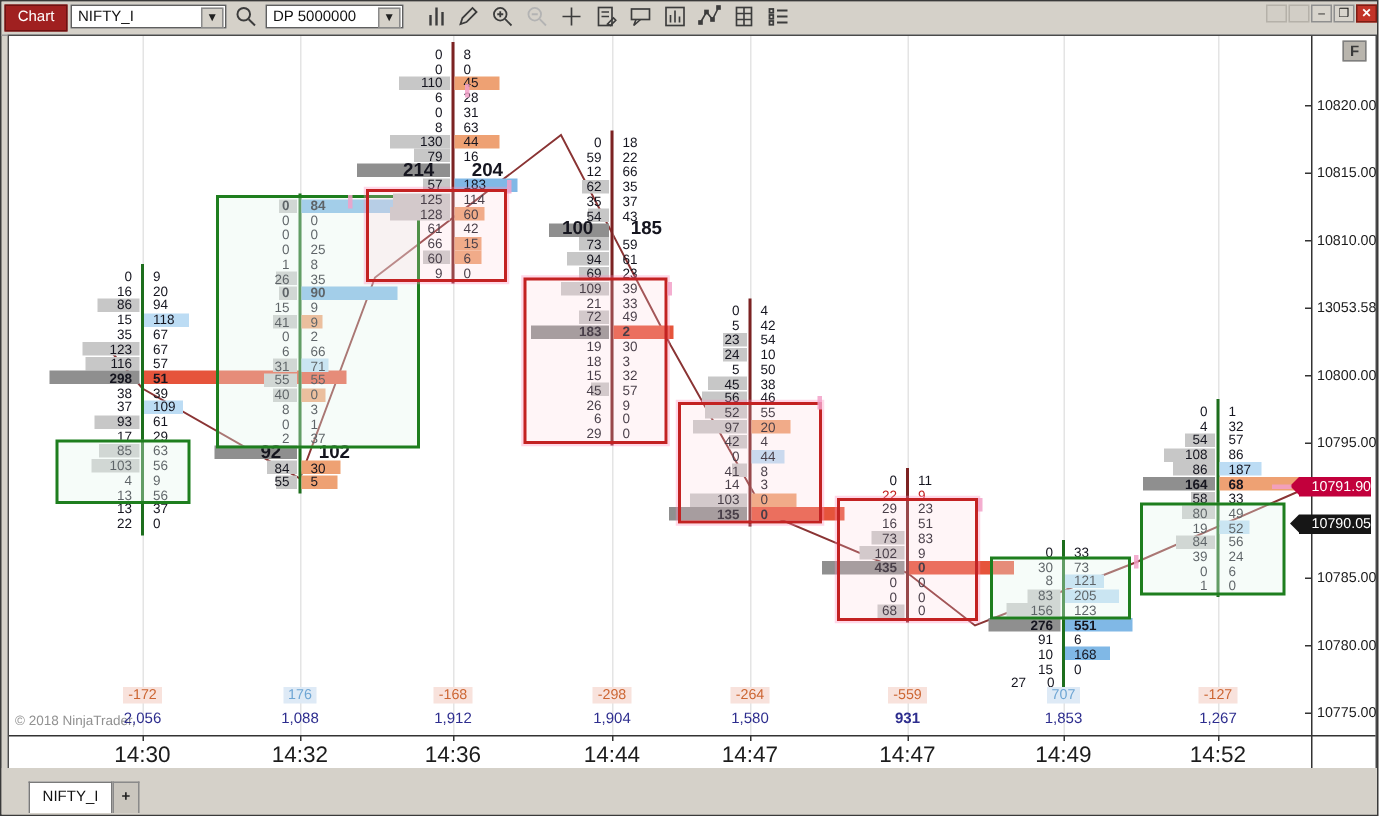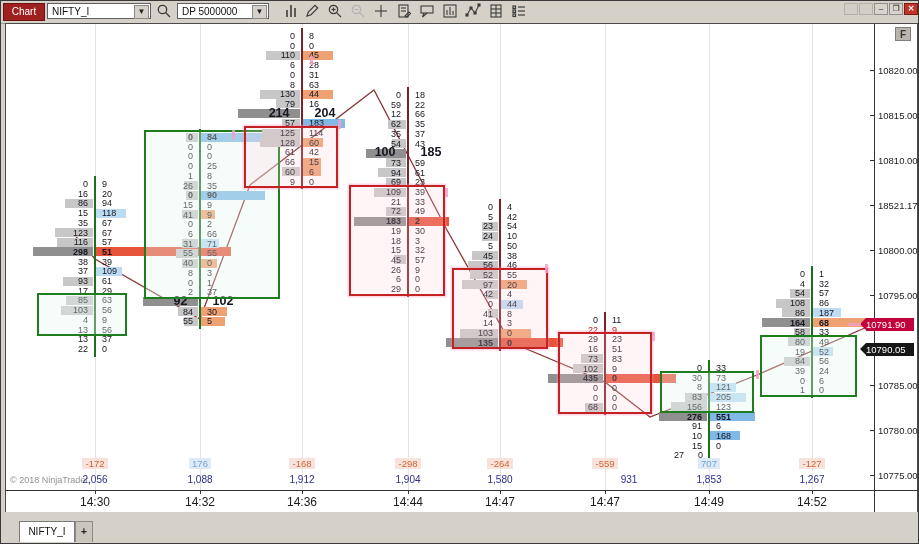--- a/index.html
+++ b/index.html
@@ -28,27 +28,27 @@
   .ibox{position:absolute;box-sizing:border-box;}
   .ibox.green{border:2px solid #1e7e1e;background:rgba(228,246,238,0.35);}
   .ibox.red{border:2px solid #c32222;background:rgba(255,208,218,0.22);box-shadow:0 0 0 1.5px rgba(255,140,185,0.35);}
   .delta{position:absolute;width:60px;text-align:center;font-size:9.5px;}
   .delta span{padding:0 3px;}
   .delta.neg{color:#cc6633;}
   .delta.neg span{background:#f8e2dc;}
   .delta.pos{color:#6fa6d4;}
   .delta.pos span{background:#deeaf6;}
   .vol{position:absolute;width:70px;text-align:center;font-size:10px;color:#2d2d8e;}
-  .time{position:absolute;width:60px;text-align:center;font-size:12px;color:#1c1c1c;}
+  .time{position:absolute;width:60px;text-align:center;font-size:15px;color:#1c1c1c;}
   .xtick{position:absolute;width:1px;height:4px;background:#333;}
   #axisline{position:absolute;left:0;top:466px;width:911px;height:1px;background:#333;}
   #axisdiv{position:absolute;left:868px;top:0;width:1px;height:489px;background:#333;}
   .ptick{position:absolute;width:4px;height:1px;background:#333;left:864px;}
   .plabel{position:absolute;left:872px;font-size:9.5px;color:#1c1c1c;}
-  .badge{position:absolute;left:860px;width:48px;height:13px;color:#fff;font-size:9.5px;line-height:13px;text-align:left;}
+  .badge{position:absolute;left:860px;width:48px;height:13px;color:#fff;font-size:9.5px;line-height:13px;text-align:right;}
   .badge:before{content:"";position:absolute;left:-6px;top:0;border-top:6.5px solid transparent;border-bottom:6.5px solid transparent;border-right:6px solid;border-right-color:inherit;}
   .fbtn{position:absolute;left:889px;top:3px;width:16px;height:14px;background:#b9b5ad;border:1px solid #7f7f7f;color:#3a3a3a;font-size:10px;font-weight:bold;text-align:center;line-height:13px;box-sizing:border-box;}
   #zz{position:absolute;left:0;top:0;pointer-events:none;}
   .pinkmark{position:absolute;background:#f2a0c8;opacity:0.85;}
   #copyright{position:absolute;left:4px;top:451px;font-size:9px;color:#919191;z-index:1;white-space:nowrap;}
   .vol{z-index:2;}
   
   #tabstrip{position:absolute;left:0;top:511px;width:919px;height:33px;background:#d5d1c9;}
   .btab{position:absolute;top:9px;height:21px;font-size:10px;text-align:center;line-height:20px;box-sizing:border-box;}
   .btab.active{left:18px;width:56px;background:#fff;border:1px solid #7a7a7a;border-bottom:none;color:#111;}
@@ -680,21 +680,21 @@
         <span class="bid">0</span>
         <span class="ask">0</span>
       </div>
       <div class="lbar" style="left: 579px; top: 378.8px; width: 18px; background: rgb(199, 199, 199);"></div>
       <div class="num-row" style="left: 537px; top: 378.3px;">
         <span class="bid">68</span>
         <span class="ask">0</span>
       </div>
       <div class="ibox red" style="left: 552px; top: 308.4px; width: 94px; height: 81.6px;"></div>
       <div class="delta neg" style="left: 569px; top: 434px;"><span>-559</span></div>
-      <div class="vol" style="left: 588px; top: 450px;">931</div>
+      <div class="vol" style="left: 564px; top: 450px; font-weight: bold;">931</div>
       <div class="time" style="left: 569px; top: 471px;">14:47</div>
       <div class="xtick" style="left: 599px; top: 466px;"></div>
       <div class="grid" style="left: 703px; top: 0px; height: 466px;"></div>
       <div class="cline" style="left: 702px; top: 336px; height: 103px; background: rgb(29, 110, 29);"></div>
       <div class="num-row" style="left: 641px; top: 339px;">
         <span class="bid">0</span>
         <span class="ask">33</span>
       </div>
       <div class="num-row" style="left: 641px; top: 348.7px;">
         <span class="bid">30</span>
@@ -813,21 +813,21 @@
       <div class="vol" style="left: 771px; top: 450px;">1,267</div>
       <div class="time" style="left: 776px; top: 471px;">14:52</div>
       <div class="xtick" style="left: 806px; top: 466px;"></div>
       <div class="ptick" style="top: 46px;"></div>
       <div class="plabel" style="top: 41px;">10820.00</div>
       <div class="ptick" style="top: 91px;"></div>
       <div class="plabel" style="top: 86px;">10815.00</div>
       <div class="ptick" style="top: 136px;"></div>
       <div class="plabel" style="top: 131px;">10810.00</div>
       <div class="ptick" style="top: 181px;"></div>
-      <div class="plabel" style="top: 176px;">18521.17</div>
+      <div class="plabel" style="top: 176px;">13053.58</div>
       <div class="ptick" style="top: 226px;"></div>
       <div class="plabel" style="top: 221px;">10800.00</div>
       <div class="ptick" style="top: 271px;"></div>
       <div class="plabel" style="top: 266px;">10795.00</div>
       <div class="ptick" style="top: 361px;"></div>
       <div class="plabel" style="top: 356px;">10785.00</div>
       <div class="ptick" style="top: 406px;"></div>
       <div class="plabel" style="top: 401px;">10780.00</div>
       <div class="ptick" style="top: 451px;"></div>
       <div class="plabel" style="top: 446px;">10775.00</div>

